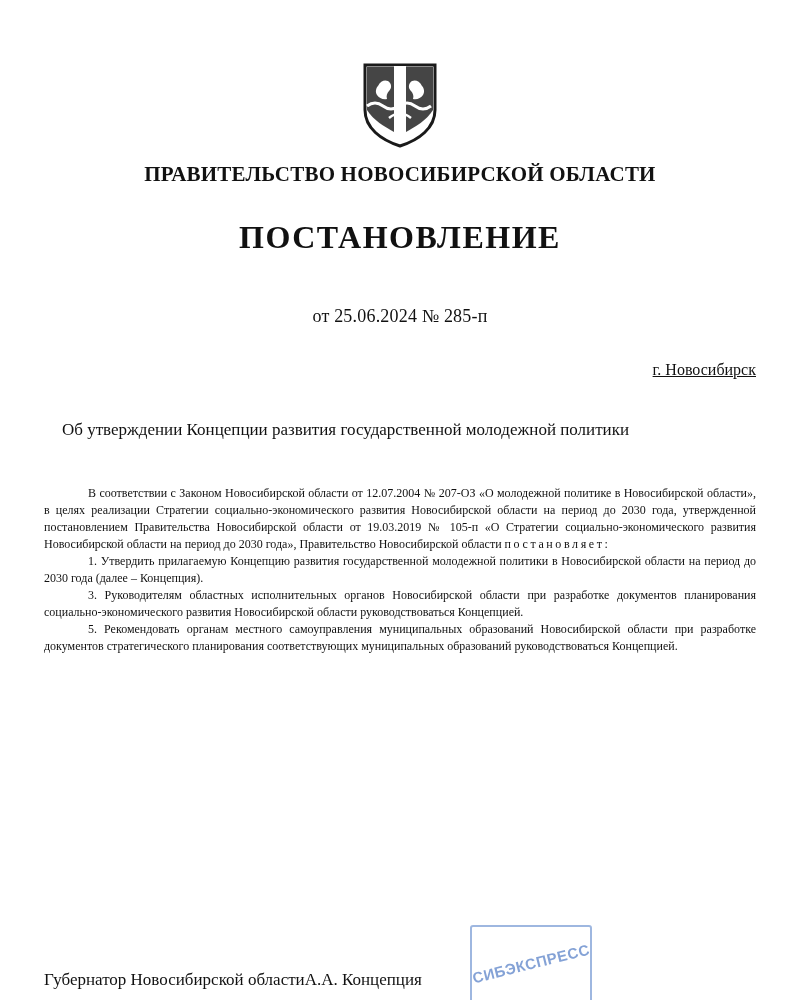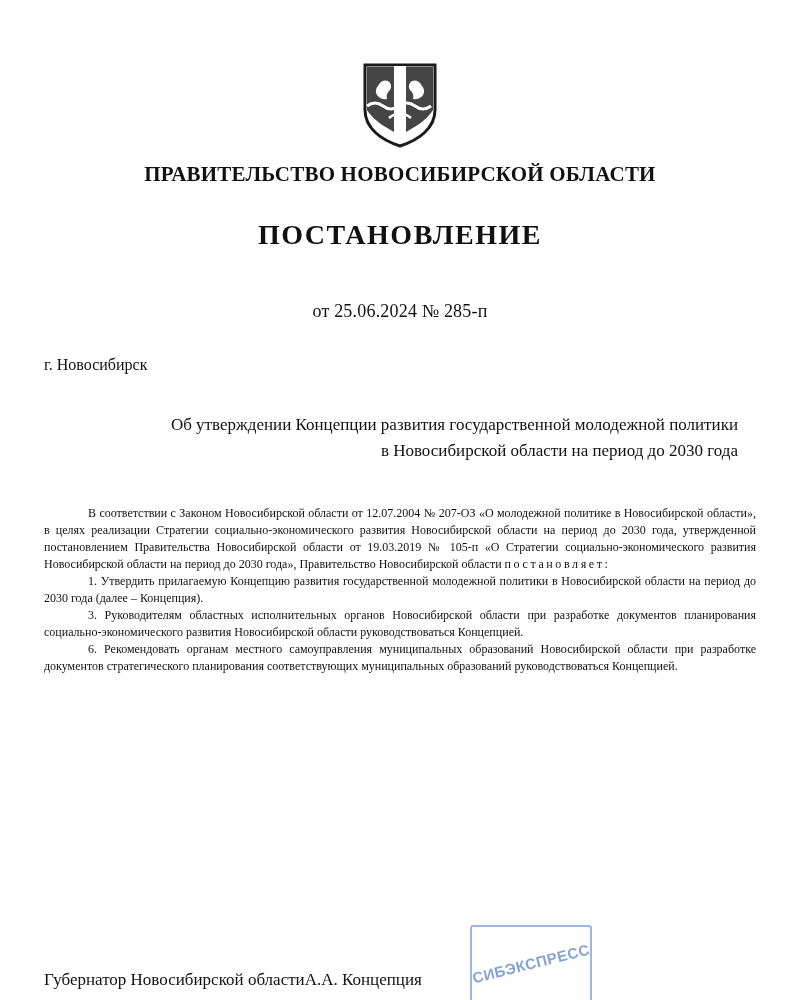--- a/index.html
+++ b/index.html
@@ -40,38 +40,39 @@
   
   .gov-title {
     text-align: center;
     font-size: 21px;
     font-weight: bold;
     letter-spacing: 0.2px;
     margin-top: 6px;
   }
   .doc-type {
     text-align: center;
-    font-size: 28px;
+    font-size: 32px;
     font-weight: bold;
     letter-spacing: 1.5px;
     margin-top: 32px;
   }
   .doc-number {
     text-align: center;
     font-size: 18px;
     margin-top: 50px;
     letter-spacing: 0.2px;
   }
   .doc-city {
-    text-align: left;
+    text-align: right;
     font-size: 16px;
     margin-top: 34px;
+    text-decoration: underline;
   }
   .doc-subject {
-    text-align: right;
+    text-align: left;
     font-size: 17px;
     line-height: 1.5;
     margin-top: 38px;
     padding: 0 18px;
   }
 
   
   .body-block {
     margin-top: 42px;
     font-size: 12px;
@@ -166,28 +167,27 @@
   <div class="gov-title">ПРАВИТЕЛЬСТВО НОВОСИБИРСКОЙ ОБЛАСТИ</div>
 
   <div class="doc-type">ПОСТАНОВЛЕНИЕ</div>
 
   <div class="doc-number">от 25.06.2024  № 285-п</div>
 
   <div class="doc-city">г. Новосибирск</div>
 
   <div class="doc-subject">
     <div>Об утверждении Концепции развития государственной молодежной политики</div>
-    <div>в Новосибирской области на период до 2030 года</div>
   </div>
 
   <div class="body-block">
     <p class="just-all"><span>В соответствии с Законом Новосибирской области от 12.07.2004 № 207-ОЗ «О молодежной политике в Новосибирской области», в целях реализации Стратегии социально-экономического развития Новосибирской области на период до 2030 года, утвержденной постановлением Правительства Новосибирской области от 19.03.2019 № 105-п «О Стратегии социально-экономического развития Новосибирской области на период до 2030 года», Правительство Новосибирской области </span><span class="spaced">постановляет</span><span>:</span></p>
     <p>1. Утвердить прилагаемую Концепцию развития государственной молодежной политики в Новосибирской области на период до 2030 года (далее – Концепция).</p>
     <p>3. Руководителям областных исполнительных органов Новосибирской области при разработке документов планирования социально-экономического развития Новосибирской области руководствоваться Концепцией.</p>
-    <p>6. Рекомендовать органам местного самоуправления муниципальных образований Новосибирской области при разработке документов стратегического планирования соответствующих муниципальных образований руководствоваться Концепцией.</p>
+    <p>5. Рекомендовать органам местного самоуправления муниципальных образований Новосибирской области при разработке документов стратегического планирования соответствующих муниципальных образований руководствоваться Концепцией.</p>
   </div>
 
   <div class="sign-row">
     <div>Губернатор Новосибирской области</div>
     <div>А.А. Концепция</div>
   </div>
 
   <div class="stamp">
     <div class="stamp-inner"></div>
     <div class="stamp-text">СИБЭКСПРЕСС</div>

